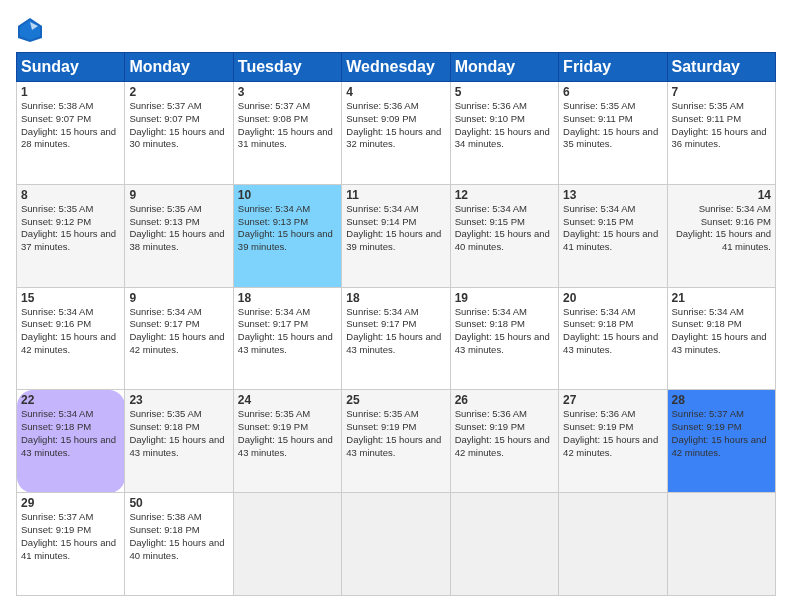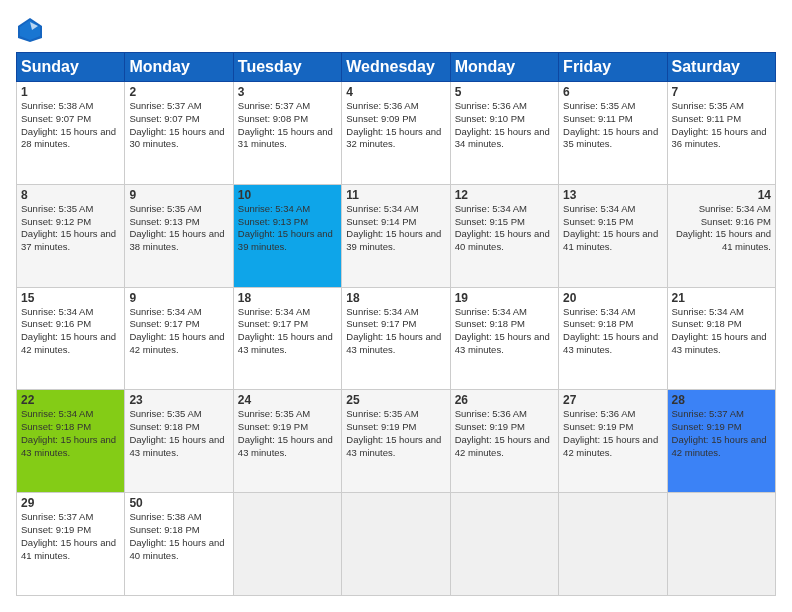--- a/index.html
+++ b/index.html
@@ -166,21 +166,21 @@
         </tr>
         <tr>
           <td style="background: rgb(245, 245, 245);">
             <span class="day-num">8</span>
             <div class="day-info">Sunrise: 5:35 AM<br>Sunset: 9:12 PM<br>Daylight: 15 hours and 37 minutes.</div>
           </td>
           <td style="background: rgb(245, 245, 245);">
             <span class="day-num">9</span>
             <div class="day-info">Sunrise: 5:35 AM<br>Sunset: 9:13 PM<br>Daylight: 15 hours and 38 minutes.</div>
           </td>
-          <td style="background: #0ea5e9;">
+          <td style="background: #7dd3fc;">
             <span class="day-num">10</span>
             <div class="day-info">Sunrise: 5:34 AM<br>Sunset: 9:13 PM<br>Daylight: 15 hours and 39 minutes.</div>
           </td>
           <td style="background: rgb(245, 245, 245);">
             <span class="day-num">11</span>
             <div class="day-info">Sunrise: 5:34 AM<br>Sunset: 9:14 PM<br>Daylight: 15 hours and 39 minutes.</div>
           </td>
           <td style="background: rgb(245, 245, 245);">
             <span class="day-num">12</span>
             <div class="day-info">Sunrise: 5:34 AM<br>Sunset: 9:15 PM<br>Daylight: 15 hours and 40 minutes.</div>
@@ -218,21 +218,21 @@
           <td>
             <span class="day-num">20</span>
             <div class="day-info">Sunrise: 5:34 AM<br>Sunset: 9:18 PM<br>Daylight: 15 hours and 43 minutes.</div>
           </td>
           <td>
             <span class="day-num">21</span>
             <div class="day-info">Sunrise: 5:34 AM<br>Sunset: 9:18 PM<br>Daylight: 15 hours and 43 minutes.</div>
           </td>
         </tr>
         <tr>
-          <td style="background: #84cc16;">
+          <td style="background: #c4b5fd; border-radius: 16px;">
             <span class="day-num">22</span>
             <div class="day-info">Sunrise: 5:34 AM<br>Sunset: 9:18 PM<br>Daylight: 15 hours and 43 minutes.</div>
           </td>
           <td style="background: rgb(245, 245, 245);">
             <span class="day-num">23</span>
             <div class="day-info">Sunrise: 5:35 AM<br>Sunset: 9:18 PM<br>Daylight: 15 hours and 43 minutes.</div>
           </td>
           <td style="background: rgb(245, 245, 245);">
             <span class="day-num">24</span>
             <div class="day-info">Sunrise: 5:35 AM<br>Sunset: 9:19 PM<br>Daylight: 15 hours and 43 minutes.</div>

